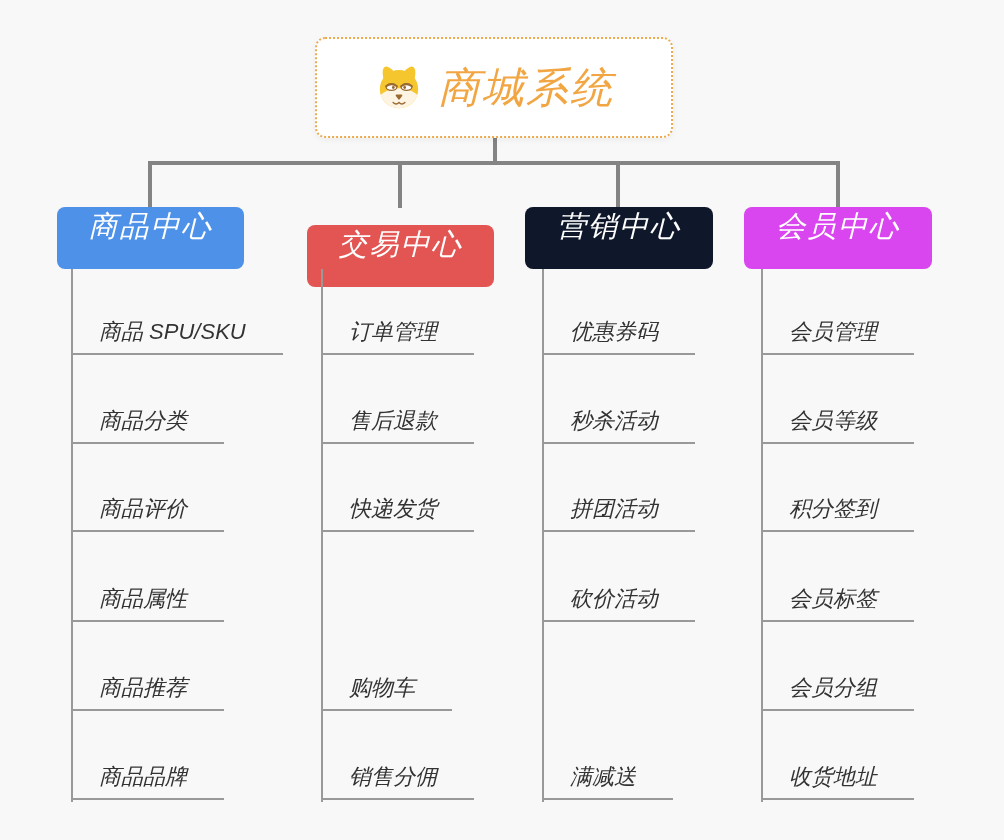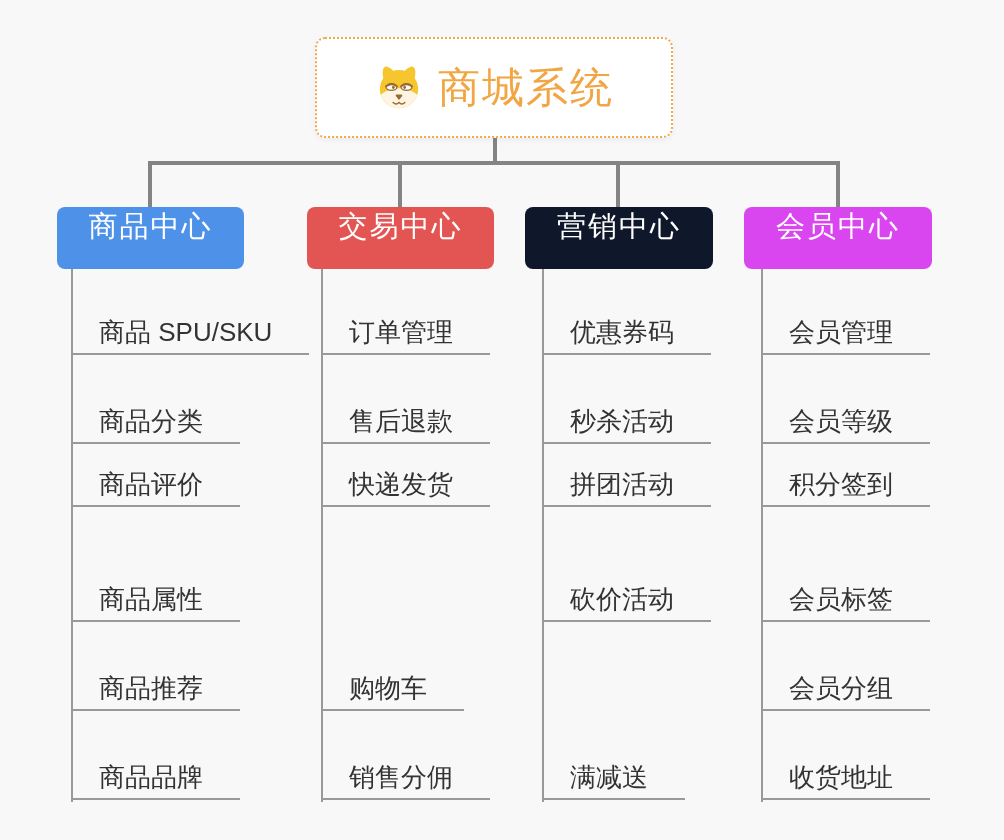--- a/index.html
+++ b/index.html
@@ -2,21 +2,21 @@
 <html style="--background: #F8F8F8; --root-accent: #F2A643; --root-border: #EFA94A; --connector-color: #848484; --leaf-line-color: #999999; --leaf-text-color: #333333; --node-text-color: #FFFFFF; --dog-yellow: #F6C62F; --dog-cream: #FDF4E3; --dog-brown: #9A6A30;"><head>
 <meta charset="utf-8">
 <style>
   :root{
     --background:#F8F8F8; --root-accent:#F2A643; --root-border:#EFA94A;
     --connector-color:#848484; --leaf-line-color:#999999; --leaf-text-color:#333333;
     --node-text-color:#FFFFFF; --dog-yellow:#F6C62F; --dog-cream:#FDF4E3; --dog-brown:#9A6A30;
   }
   *{margin:0;padding:0;box-sizing:border-box;}
   body{font-family:"Liberation Sans","DejaVu Sans",sans-serif;background:var(--background);}
-  .canvas{position:relative;width:933px;height:840px;background:var(--background);overflow:hidden;}
+  .canvas{position:relative;width:933px;height:840px;background:var(--background);overflow:hidden;font-style:italic;}
 
   
   .conn{position:absolute;background:var(--connector-color);}
   .root-drop{left:493px;top:138px;width:4px;height:26px;}
   .h-line{left:148px;top:161px;width:692px;height:4px;}
   .drop{top:163px;width:4px;height:45px;}
   .drop-1{left:148px;} .drop-2{left:398px;} .drop-3{left:616px;} .drop-4{left:836px;}
 
   
   .root-node{
@@ -29,34 +29,34 @@
   .dog{width:50px;height:47px;flex:0 0 auto;}
   .f-yellow{fill:var(--dog-yellow);} .f-cream{fill:var(--dog-cream);}
   .f-brown{fill:var(--dog-brown);} .s-brown{stroke:var(--dog-brown);}
 
   
   .branch-node{
     position:absolute;top:207px;height:62px;border-radius:8px;
     display:flex;justify-content:center;cursor:pointer;
   }
   .branch-label{font-size:29px;color:var(--node-text-color);letter-spacing:2px;white-space:nowrap;}
-  .bn-1{left:57px;width:187px;} .bn-2{left:307px;width:187px;}
+  .bn-1{left:57px;width:187px;} .bn-2{left:307px;width:187px;margin-top:18px;}
   .bn-3{left:525px;width:188px;} .bn-4{left:744px;width:188px;}
 
   
   .col{position:absolute;top:0;width:260px;height:840px;pointer-events:none;}
   .col-1{left:71px;} .col-2{left:321px;} .col-3{left:542px;} .col-4{left:761px;}
   .trunk{position:absolute;left:0;top:269px;width:2px;height:533px;background:var(--leaf-line-color);}
   .leaf{
     position:absolute;left:0;white-space:nowrap;pointer-events:auto;cursor:pointer;
-    font-size:26px;line-height:26px;color:var(--leaf-text-color);
+    font-size:22px;line-height:26px;color:var(--leaf-text-color);
     padding:0 37px 8px 28px;border-bottom:2px solid var(--leaf-line-color);
     width:fit-content;
   }
-  .r0{top:319px;} .r1{top:408px;} .r2{top:471px;}
+  .r0{top:319px;} .r1{top:408px;} .r2{top:496px;}
   .r3{top:586px;} .r4{top:675px;} .r5{top:764px;}
 </style>
 </head>
 <body>
 
 <div class="canvas">
 
   <div class="conn root-drop"></div>
   <div class="conn h-line"></div>
   <div class="conn drop drop-1"></div>

